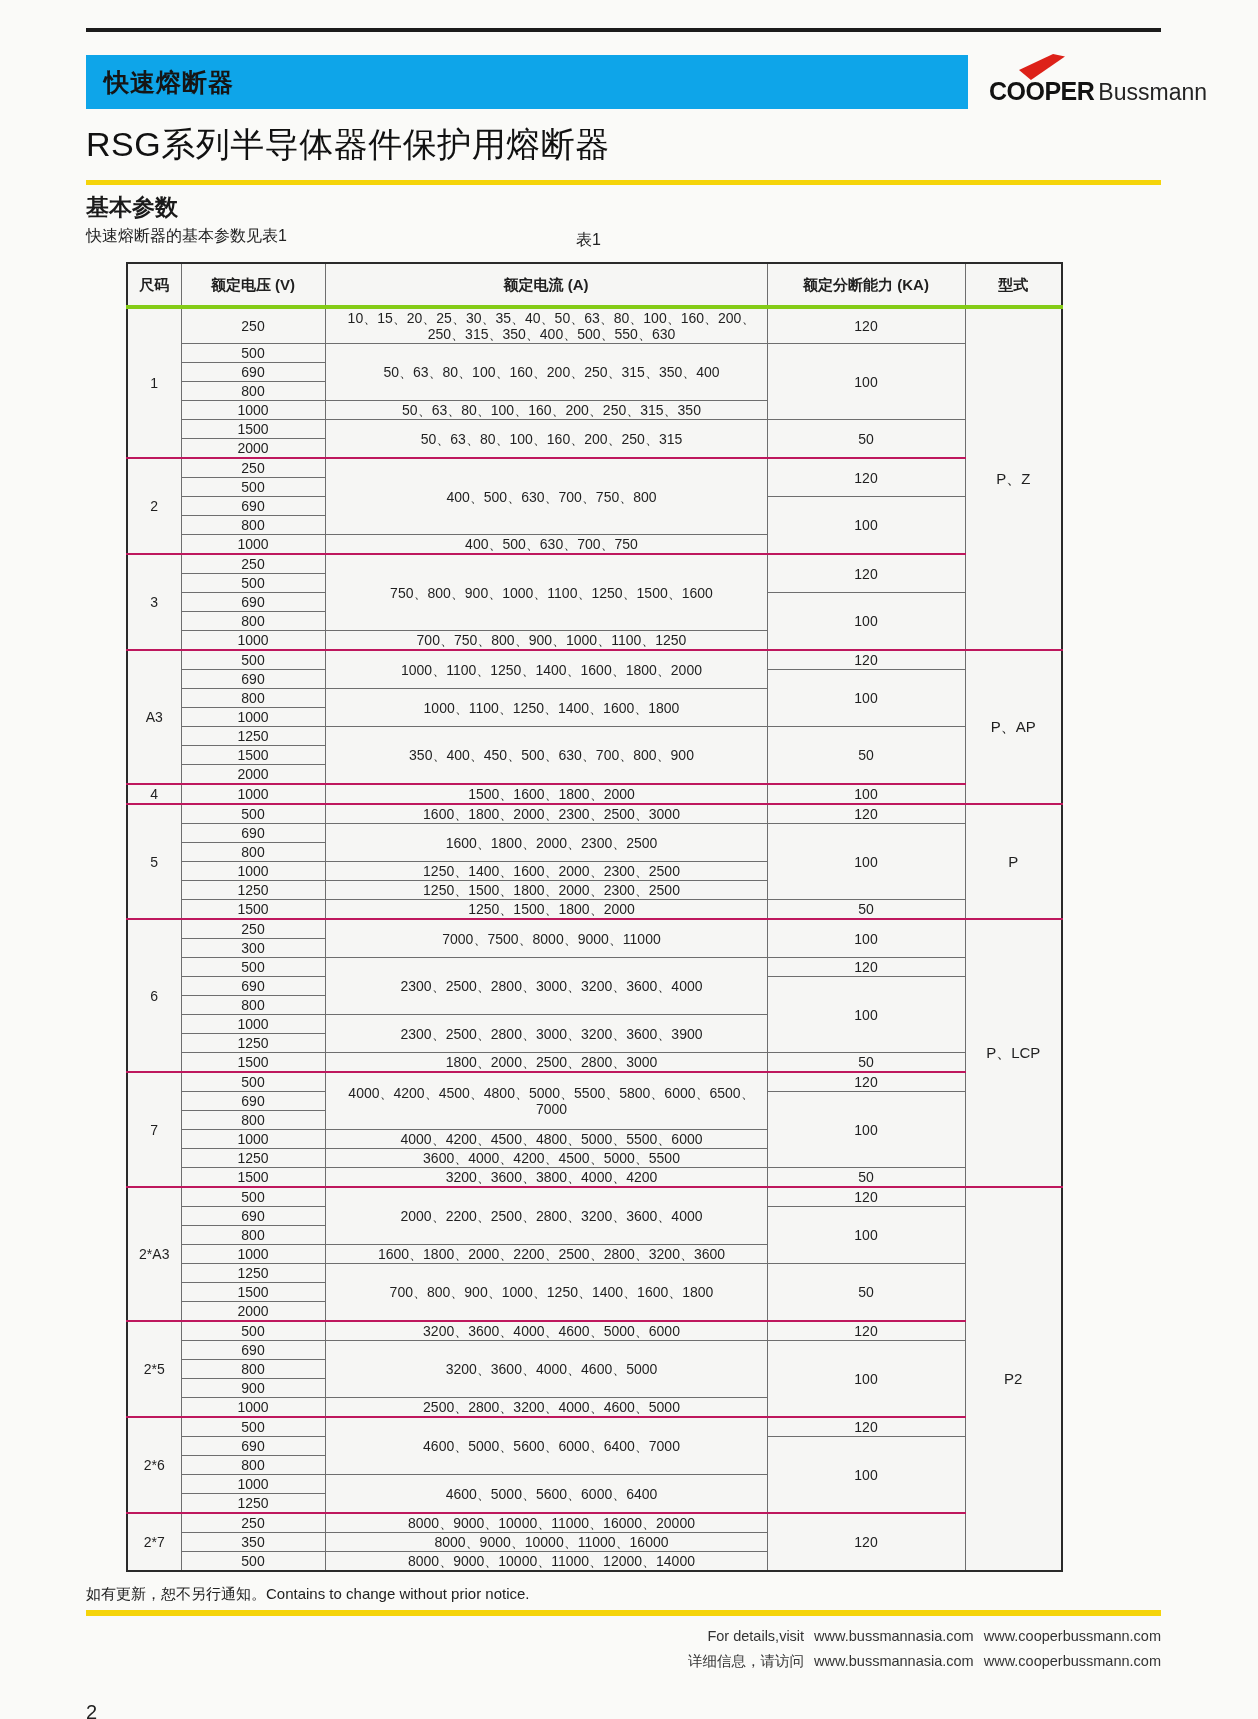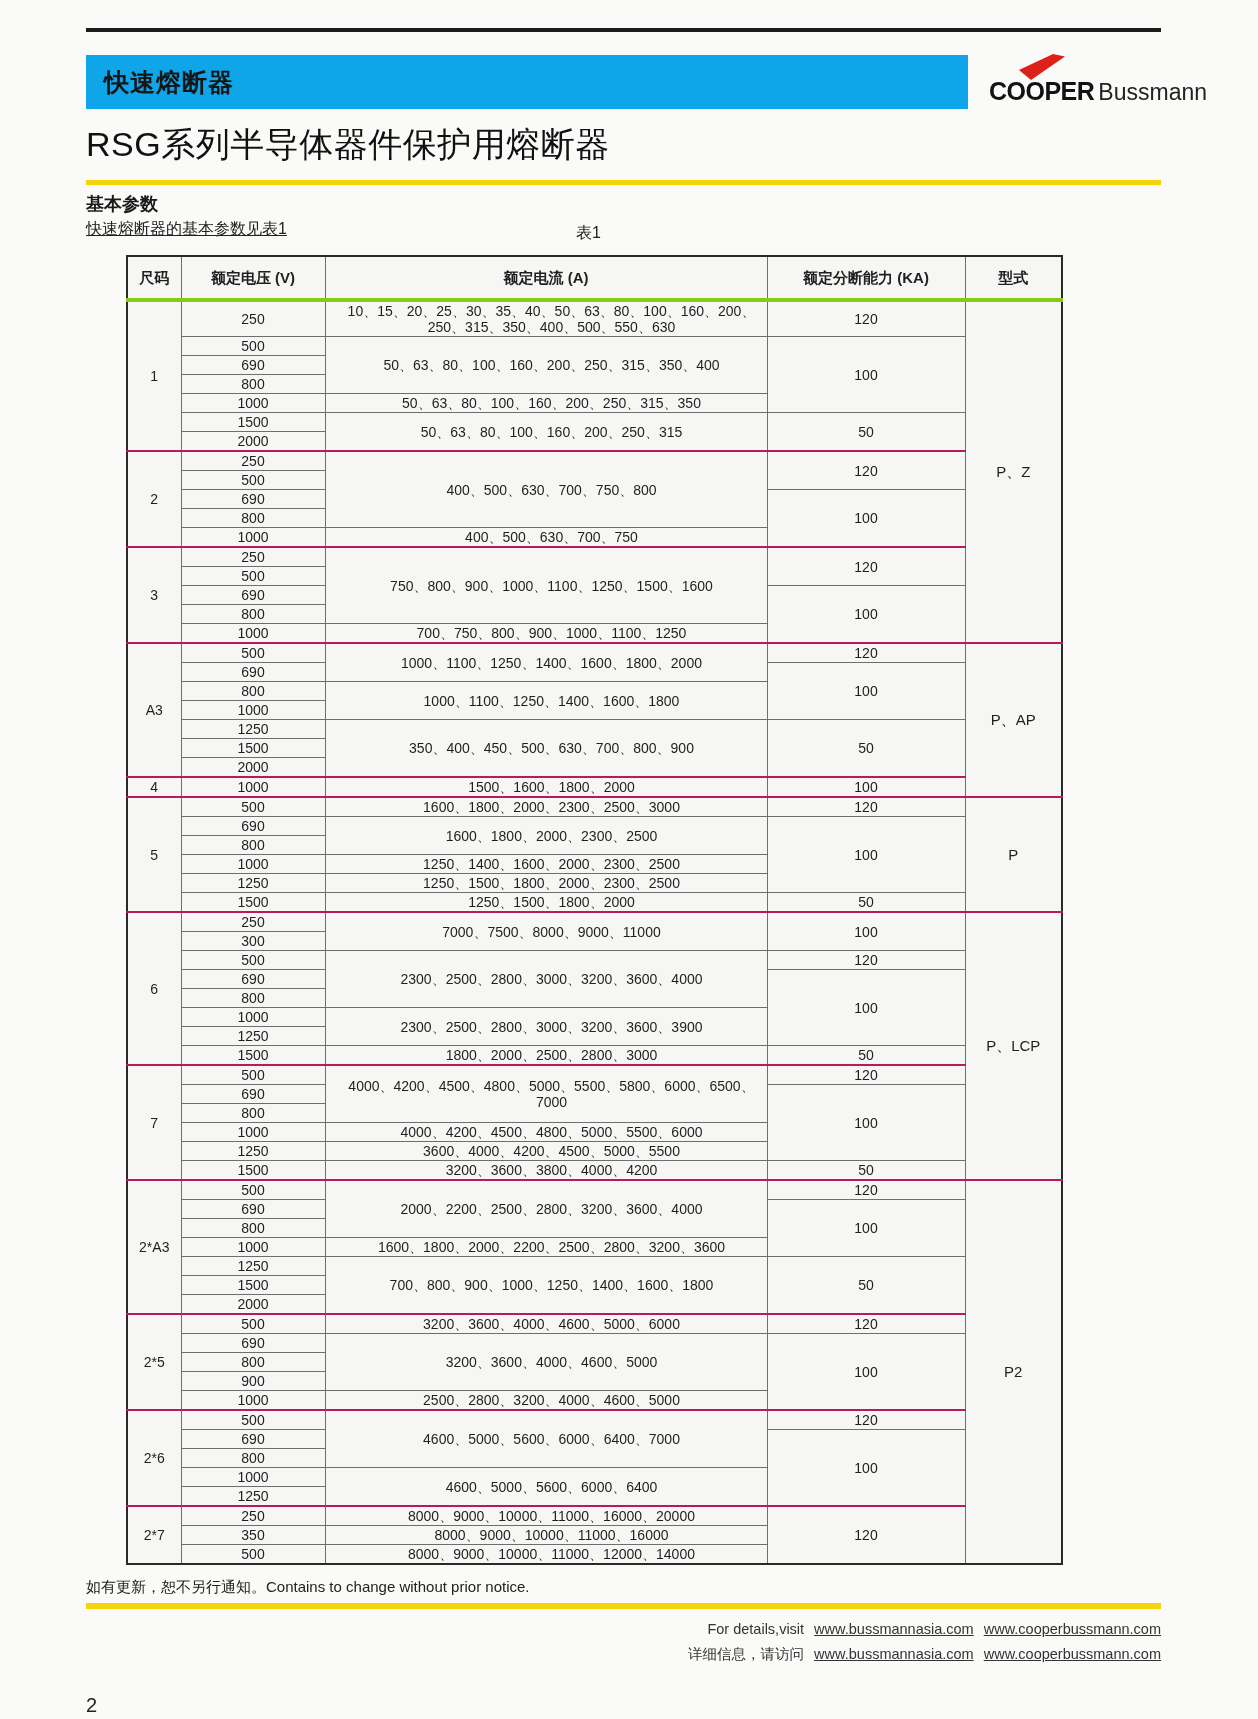--- a/index.html
+++ b/index.html
@@ -30,23 +30,23 @@
     width: 46px; height: 26px;
     background: #dd2119;
     clip-path: polygon(0 62%, 74% 0, 100% 10%, 26% 100%);
   }
   .logo-text { position: absolute; left: 8px; bottom: 4px; white-space: nowrap; }
   .logo-cooper { font-size: 25px; font-weight: bold; color: #121212; letter-spacing: -0.5px; }
   .logo-bussmann { font-size: 23px; color: #232323; margin-left: 4px; }
 
   .page-title { font-size: 34px; font-weight: normal; color: #111; margin-top: 12px; letter-spacing: 0.5px; }
   .yellow-rule { height: 5px; background: #f5d40a; margin-top: 12px; }
-  .section-title { font-size: 18px; font-weight: bold; margin-top: 7px; }
+  .section-title { font-size: 23px; font-weight: bold; margin-top: 7px; }
   .intro-row { position: relative; margin-top: 3px; height: 24px; }
-  .intro-text { font-size: 16px; color: #222; text-decoration: underline; }
+  .intro-text { font-size: 16px; color: #222; }
   .table-caption { position: absolute; left: 490px; top: 4px; font-size: 16px; color: #222; }
 
   .table-wrap { margin: 12px 0 0 40px; }
   table { border-collapse: collapse; width: 935px; table-layout: fixed; }
   col.w-size { width: 54px; }
   col.w-v    { width: 144px; }
   col.w-a    { width: 442px; }
   col.w-ka   { width: 198px; }
   col.w-type { width: 97px; }
   th, td {
@@ -70,21 +70,21 @@
   tr.gs th, tr.gs td { border-top: 2px solid #be185d; }
   .c-size, .c-v, .c-ka, .c-type { text-align: center; }
   .c-a { text-align: center; padding-left: 14px; }
   .c-type { font-size: 15px; }
 
   .footer { margin-top: 13px; }
   .notice-line { font-size: 15px; color: #222; }
   .notice-line .en { }
   .footer-yellow { height: 6px; background: #f5d40a; margin-top: 6px; }
   .details { text-align: right; margin-top: 8px; font-size: 14.5px; color: #333; line-height: 1.75; }
-  .details .link { text-decoration: underline; margin-left: 10px; color: #333; cursor: pointer; }
+  .details .link { margin-left: 10px; color: #333; cursor: pointer; }
   .page-number { font-size: 20px; color: #222; margin-top: 26px; }
 </style>
 </head>
 <body>
 
 <div class="content">
 
   <div class="top-rule"></div>
 
   <div class="header-row">

